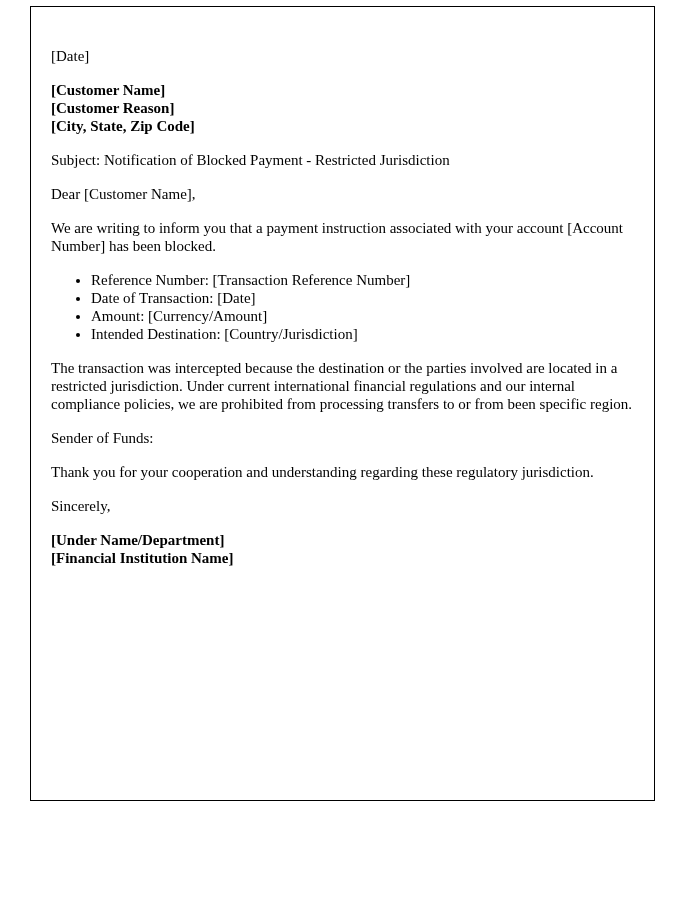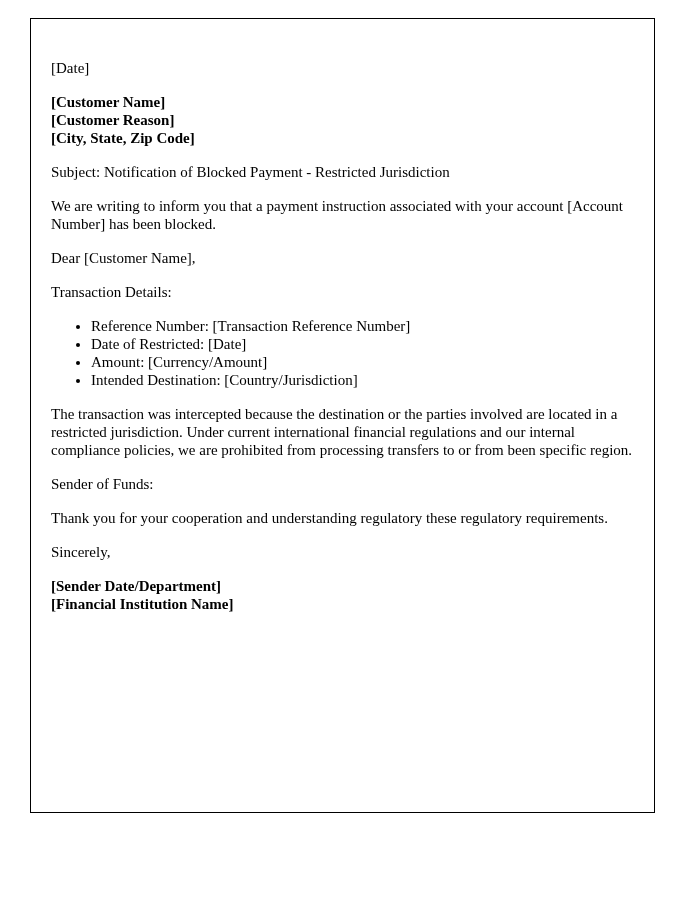--- a/index.html
+++ b/index.html
@@ -6,21 +6,21 @@
     margin: 0;
     padding: 0;
     background: #ffffff;
     width: 700px;
     height: 900px;
     font-family: "Liberation Serif", "DejaVu Serif", serif;
   }
   .page {
     position: absolute;
     left: 30px;
-    top: 18px;
+    top: 6px;
     width: 625px;
     height: 795px;
     box-sizing: border-box;
     border: 1px solid #000000;
     background: #ffffff;
     padding: 40px 20px 0 20px;
     overflow: hidden;
     font-size: 15px;
     line-height: 18px;
     color: #000000;
@@ -55,54 +55,53 @@
   <p>[Date]</p>
 
   <div class="block">
     <div>[Customer Name]</div>
     <div>[Customer Reason]</div>
     <div>[City, State, Zip Code]</div>
   </div>
 
   <p class="bold">Subject: Notification of Blocked Payment - Restricted Jurisdiction</p>
 
+  <p>Dear [Customer Name],</p>
+
   <p>We are writing to inform you that a payment instruction associated with your account [Account Number] has been blocked.</p>
 
-  <p>Dear [Customer Name],</p>
-
-  <p class="bold">Transaction Details:</p>
 
   <ul class="tx-list">
     <li>
       <span class="bold">Reference Number:</span>
       <span>[Transaction Reference Number]</span>
     </li>
     <li>
-      <span class="bold">Date of Restricted:</span>
+      <span class="bold">Date of Transaction:</span>
       <span>[Date]</span>
     </li>
     <li>
       <span class="bold">Amount:</span>
       <span>[Currency/Amount]</span>
     </li>
     <li>
       <span class="bold">Intended Destination:</span>
       <span>[Country/Jurisdiction]</span>
     </li>
   </ul>
 
 
   <p>The transaction was intercepted because the destination or the parties involved are located in a restricted jurisdiction. Under current international financial regulations and our internal compliance policies, we are prohibited from processing transfers to or from been specific region.</p>
 
   <p class="bold">Sender of Funds:</p>
 
 
 
-  <p>Thank you for your cooperation and understanding regulatory these regulatory requirements.</p>
+  <p>Thank you for your cooperation and understanding regarding these regulatory jurisdiction.</p>
 
   <p>Sincerely,</p>
 
   <div class="block">
-    <div>[Sender Date/Department]</div>
+    <div>[Under Name/Department]</div>
     <div>[Financial Institution Name]</div>
   </div>
 
 </div>
 
 </body></html>

